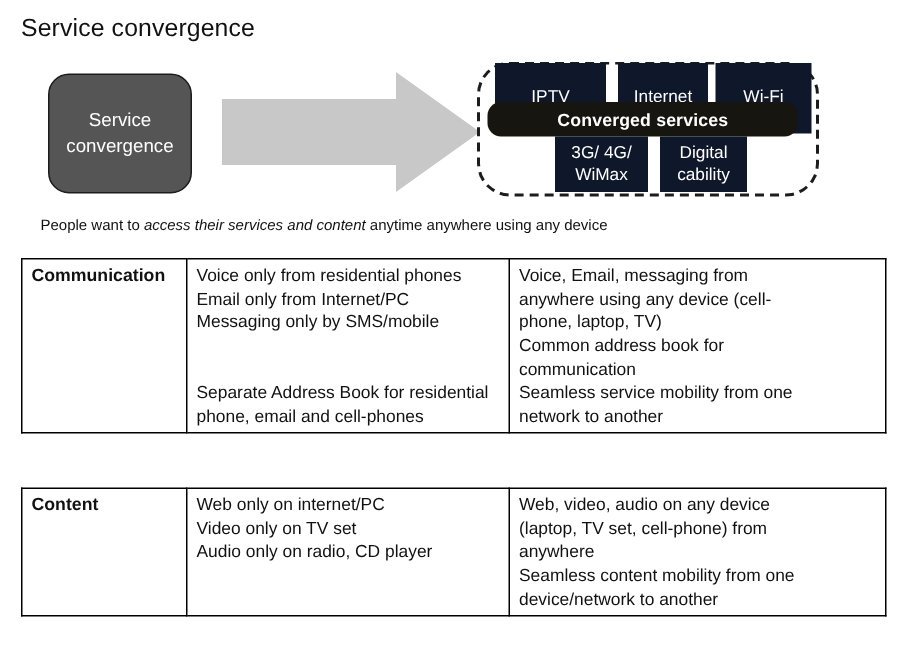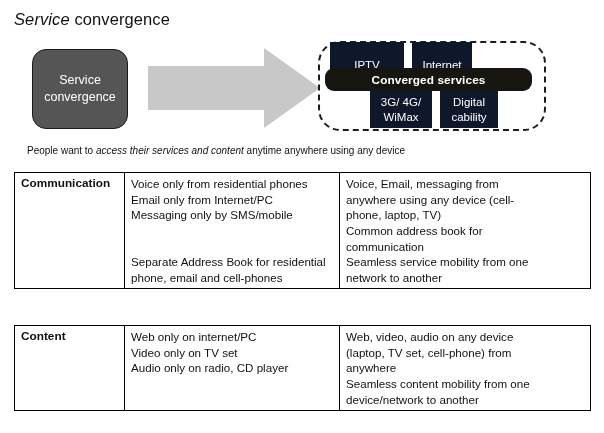--- a/index.html
+++ b/index.html
@@ -18,21 +18,21 @@
 
   
   #page-title {
     position: absolute;
     left: 14px;
     top: 10px;
     font-size: 16.5px;
     letter-spacing: 0.1px;
     white-space: nowrap;
   }
-  #page-title .em { font-style: italic; }
+  #page-title .em { }
   #page-title .plain { font-style: normal; }
 
   
   #diagram {
     position: absolute;
     left: 0;
     top: 38px;
     width: 604px;
     height: 100px;
   }
@@ -189,20 +189,21 @@
 
   <svg id="flow-arrow" viewBox="0 0 172 88" preserveAspectRatio="none">
     <polygon points="0,22 116,22 116,4 172,44 116,84 116,66 0,66" fill="#c8c8c8"></polygon>
   </svg>
 
   <div id="cloud-group">
     <div id="dashed-boundary"></div>
 
     <div class="svc-box svc-top" id="box-iptv">IPTV</div>
     <div class="svc-box svc-top" id="box-internet">Internet</div>
+    <div class="svc-box svc-top" id="box-wifi">Wi-Fi</div>
 
     <div class="svc-box svc-bot" id="box-3g">3G/ 4G/
 WiMax</div>
     <div class="svc-box svc-bot" id="box-digital">Digital
 cability</div>
 
     <div id="converged-bar">Converged services</div>
   </div>
 </div>
 

